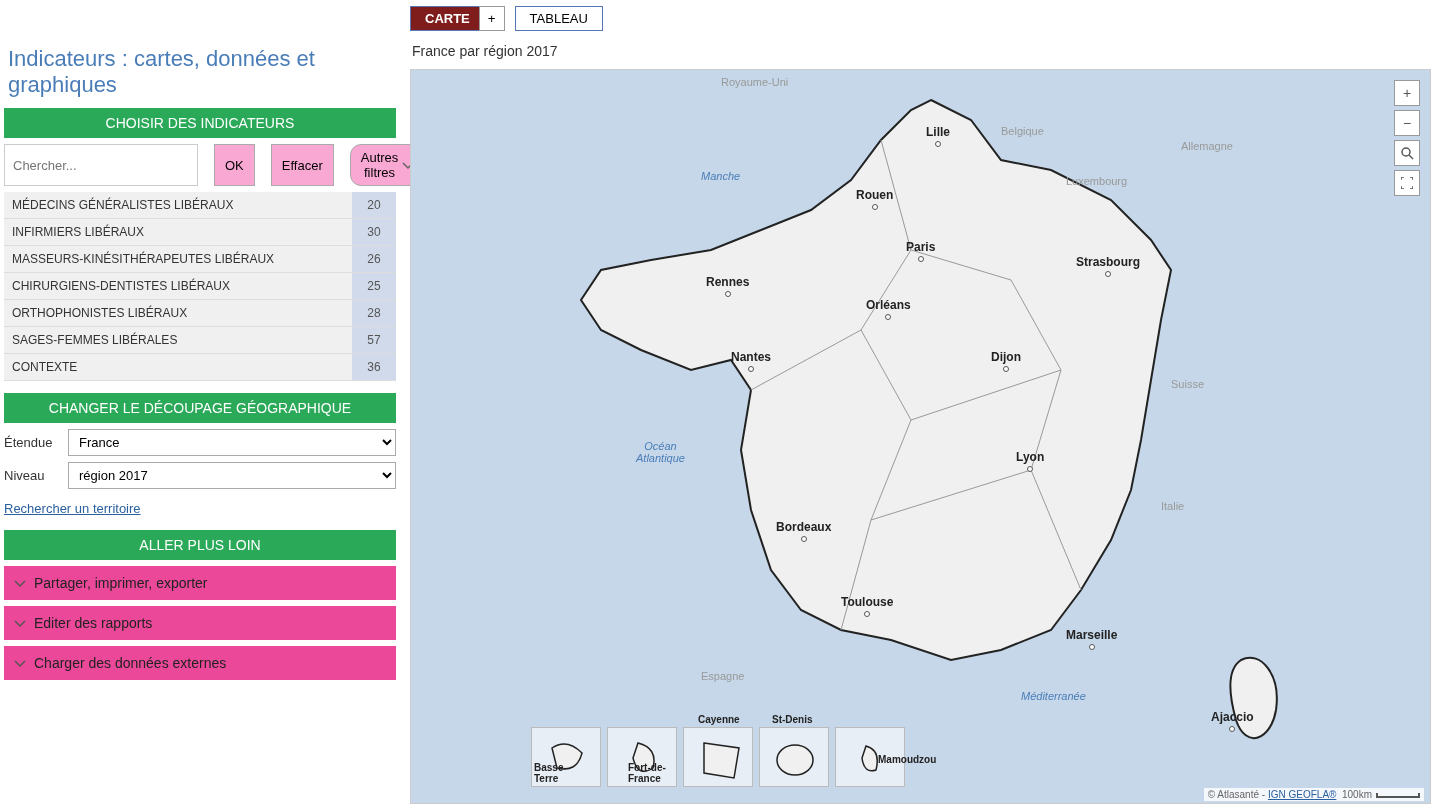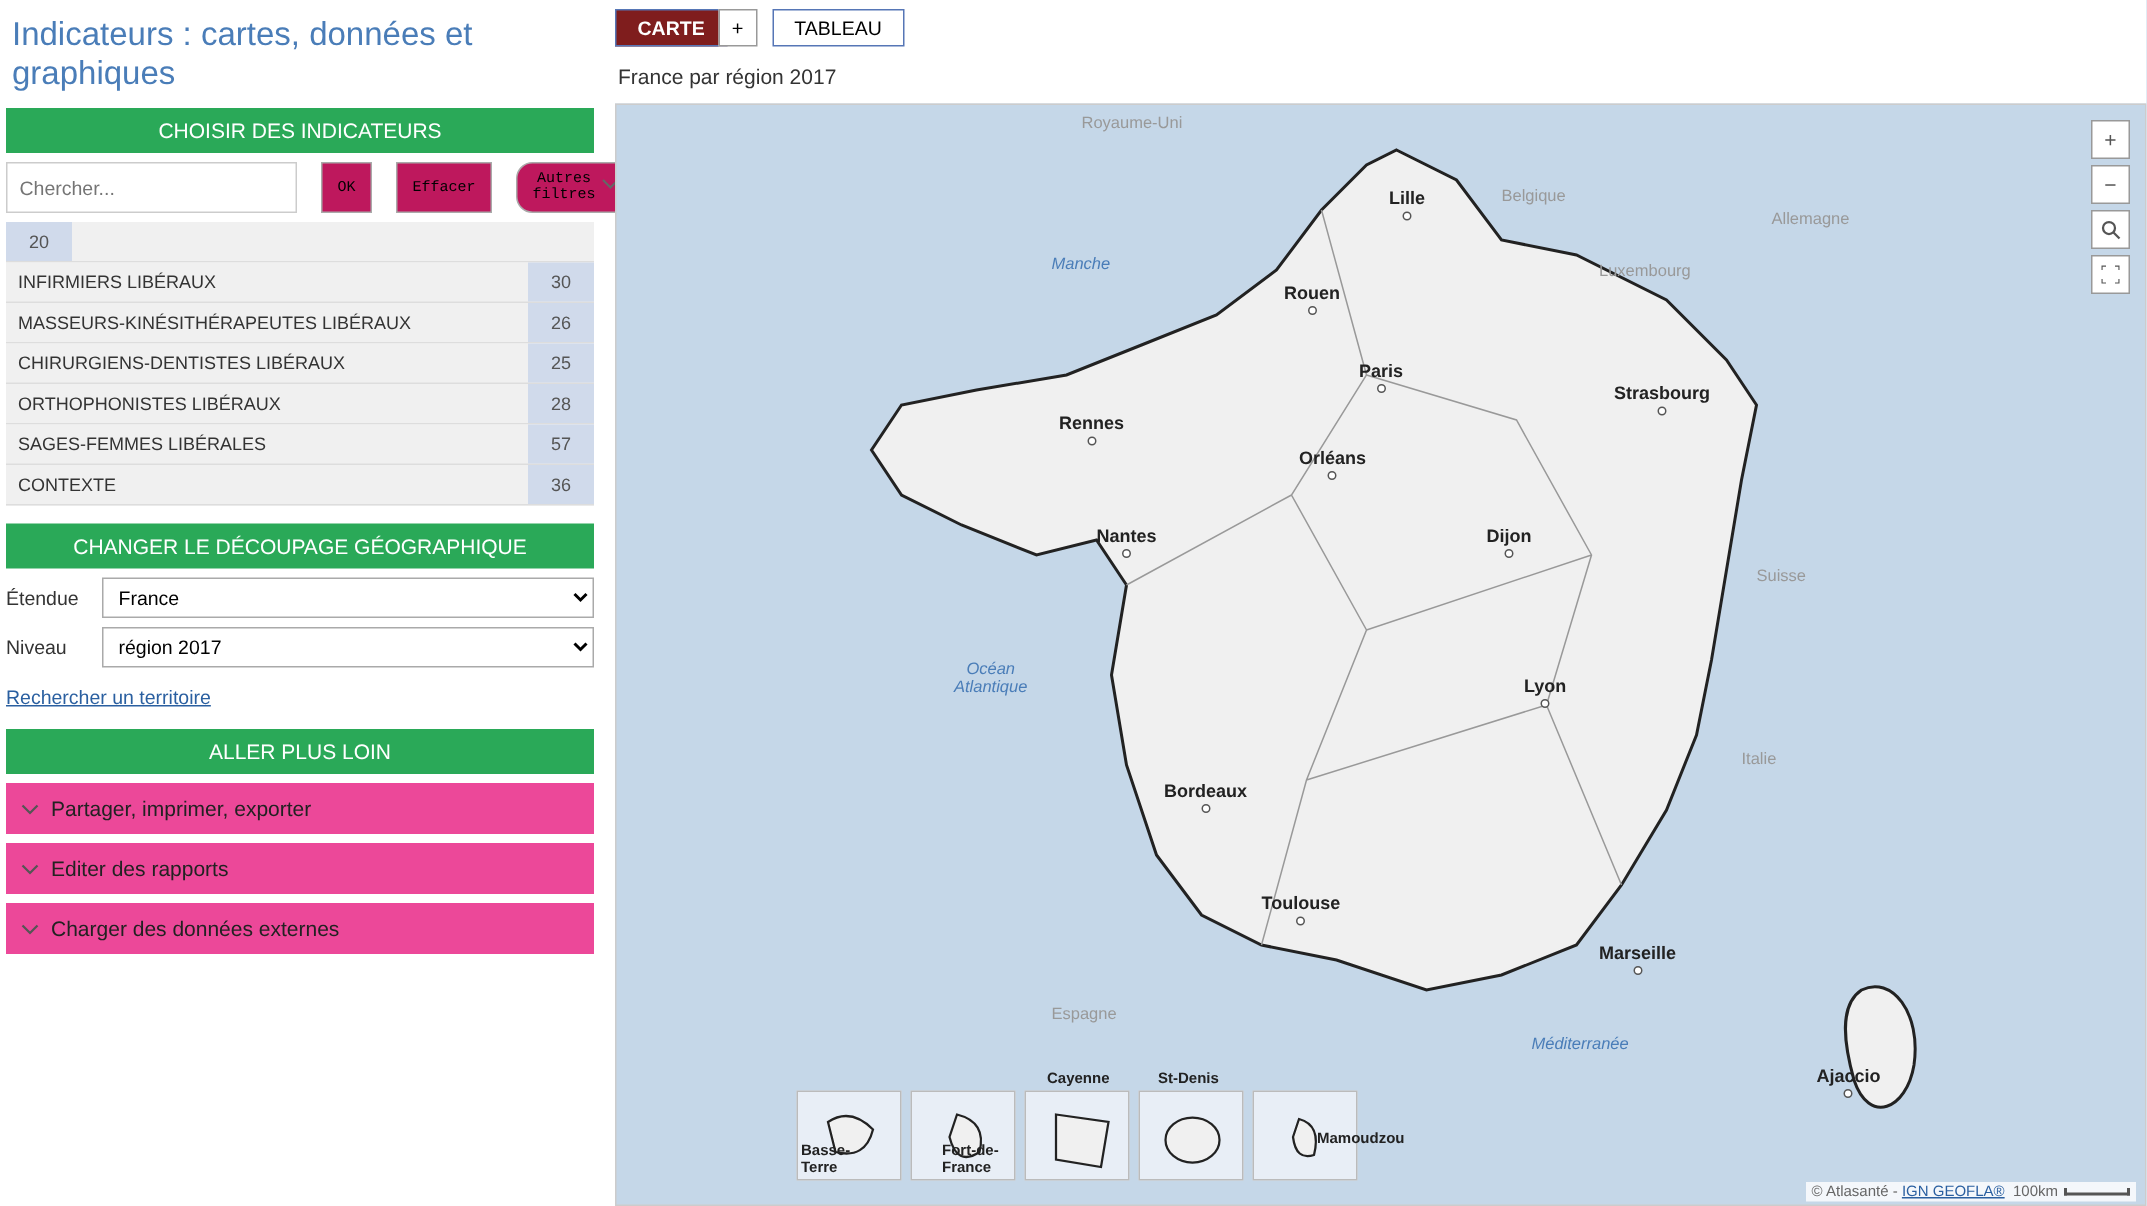--- a/index.html
+++ b/index.html
@@ -1,24 +1,24 @@
 <!DOCTYPE html>
 <html><head>
 <meta charset="utf-8">
 <style>
 * { margin: 0; padding: 0; box-sizing: border-box; }
 body { font-family: Arial, Helvetica, sans-serif; font-size: 13px; color: #333; background: #fff; }
 .container { display: flex; width: 1431px; height: 804px; }
-.sidebar { width: 400px; padding: 4px 4px 22px 4px; }
+.sidebar { width: 400px; padding: 4px 4px 22px 4px; margin-top: 36px; }
 .main { flex: 1; display: flex; flex-direction: column; padding: 4px 0 0 10px; }
 .page-title { color: #4a7db8; font-size: 22px; font-weight: 400; padding: 6px 4px 10px; }
 .section-header { background: #2aa958; color: #fff; text-align: center; padding: 7px 4px; font-size: 14px; margin-bottom: 6px; }
 .search-row { display: flex; gap: 16px; margin-bottom: 6px; }
 .search-input { flex: 1; border: 1px solid #ccc; padding: 5px 8px; font-size: 13px; color: #999; }
-.btn { border: 1px solid #aaa; background: #be185d; padding: 5px 10px; font-size: 10px; cursor: pointer; font-family: Liberation Mono, monospace; }
+.btn { border: 1px solid #aaa; background: #f9a8d4; padding: 5px 10px; font-size: 13px; cursor: pointer; }
 .btn.filter { display: inline-flex; align-items: center; gap: 4px; border-radius: 11px; }
 .indicator-list { margin-bottom: 12px; }
 .indicator-row { display: flex; align-items: center; background: #f0f0f0; border-bottom: 1px solid #ddd; cursor: pointer; }
 .indicator-label { flex: 1; padding: 6px 8px; font-size: 12px; }
 .indicator-count { width: 44px; text-align: center; padding: 6px 4px; background: #d0daeb; color: #555; font-size: 12px; }
 .geo-row { display: flex; align-items: center; margin-bottom: 6px; gap: 8px; }
 .geo-label { width: 56px; font-size: 13px; }
 .geo-select { flex: 1; border: 1px solid #aaa; padding: 4px 6px; font-size: 13px; background: #fff; }
 .link-blue { color: #2a5fa0; text-decoration: underline; font-size: 13px; display: inline-block; margin: 6px 0 14px; cursor: pointer; }
 .accordion-item { background: #ec4899; padding: 9px 10px; margin-bottom: 6px; display: flex; align-items: center; gap: 8px; cursor: pointer; font-size: 14px; color: #222; }
@@ -59,20 +59,21 @@
         <span class="chev">
           <svg width="12" height="8" viewBox="0 0 12 8">
               <path d="M1 1l5 5 5-5" stroke="#666" stroke-width="1.5" fill="none"></path>
             </svg>
         </span>
       </button>
     </div>
 
     <div class="indicator-list" id="indicator-list">
         <div class="indicator-row">
+          <span class="indicator-label">MÉDECINS GÉNÉRALISTES LIBÉRAUX</span>
           <span class="indicator-count">20</span>
         </div>
         <div class="indicator-row">
           <span class="indicator-label">INFIRMIERS LIBÉRAUX</span>
           <span class="indicator-count">30</span>
         </div>
         <div class="indicator-row">
           <span class="indicator-label">MASSEURS-KINÉSITHÉRAPEUTES LIBÉRAUX</span>
           <span class="indicator-count">26</span>
         </div>

